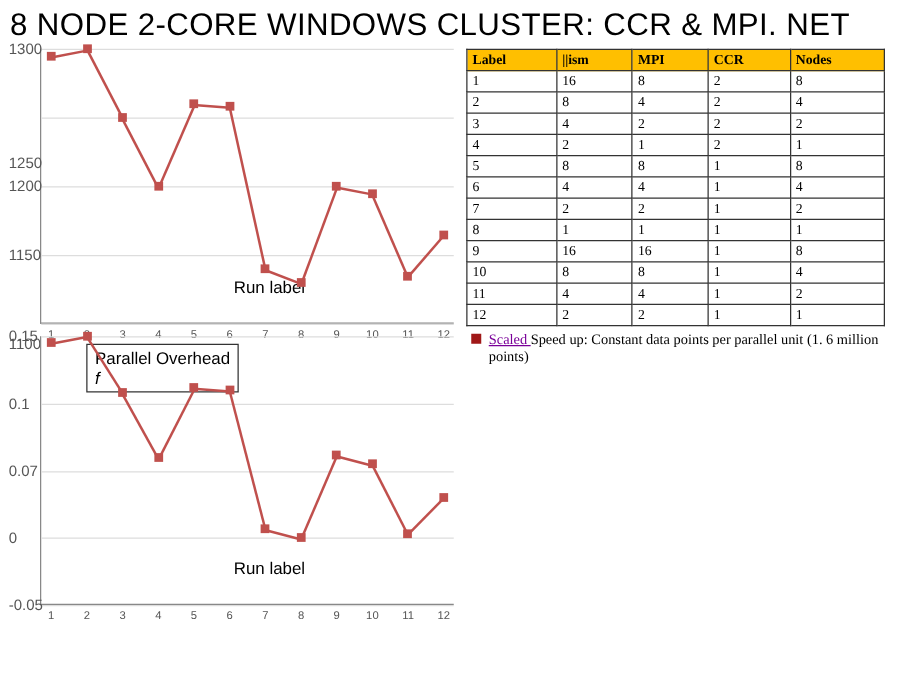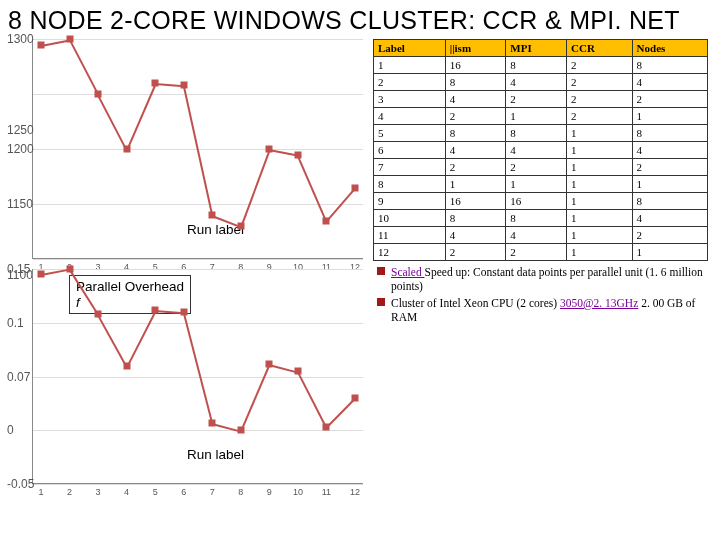--- a/index.html
+++ b/index.html
@@ -230,17 +230,16 @@
               <td>12</td>
               <td>2</td>
               <td>2</td>
               <td>1</td>
               <td>1</td>
             </tr>
           </tbody>
       </table>
       <ul class="bullets">
         <li><span class="ul">Scaled </span><span>Speed up: Constant data points per parallel unit (1. 6 million points)</span></li>
-        <li><span>Cluster of Intel Xeon CPU (2 cores) </span><span class="ul">3050@2. 13GHz</span><span> 2. 00 GB of RAM</span></li>
       </ul>
     </div>
   </div>
 </div>
 
 </body></html>

